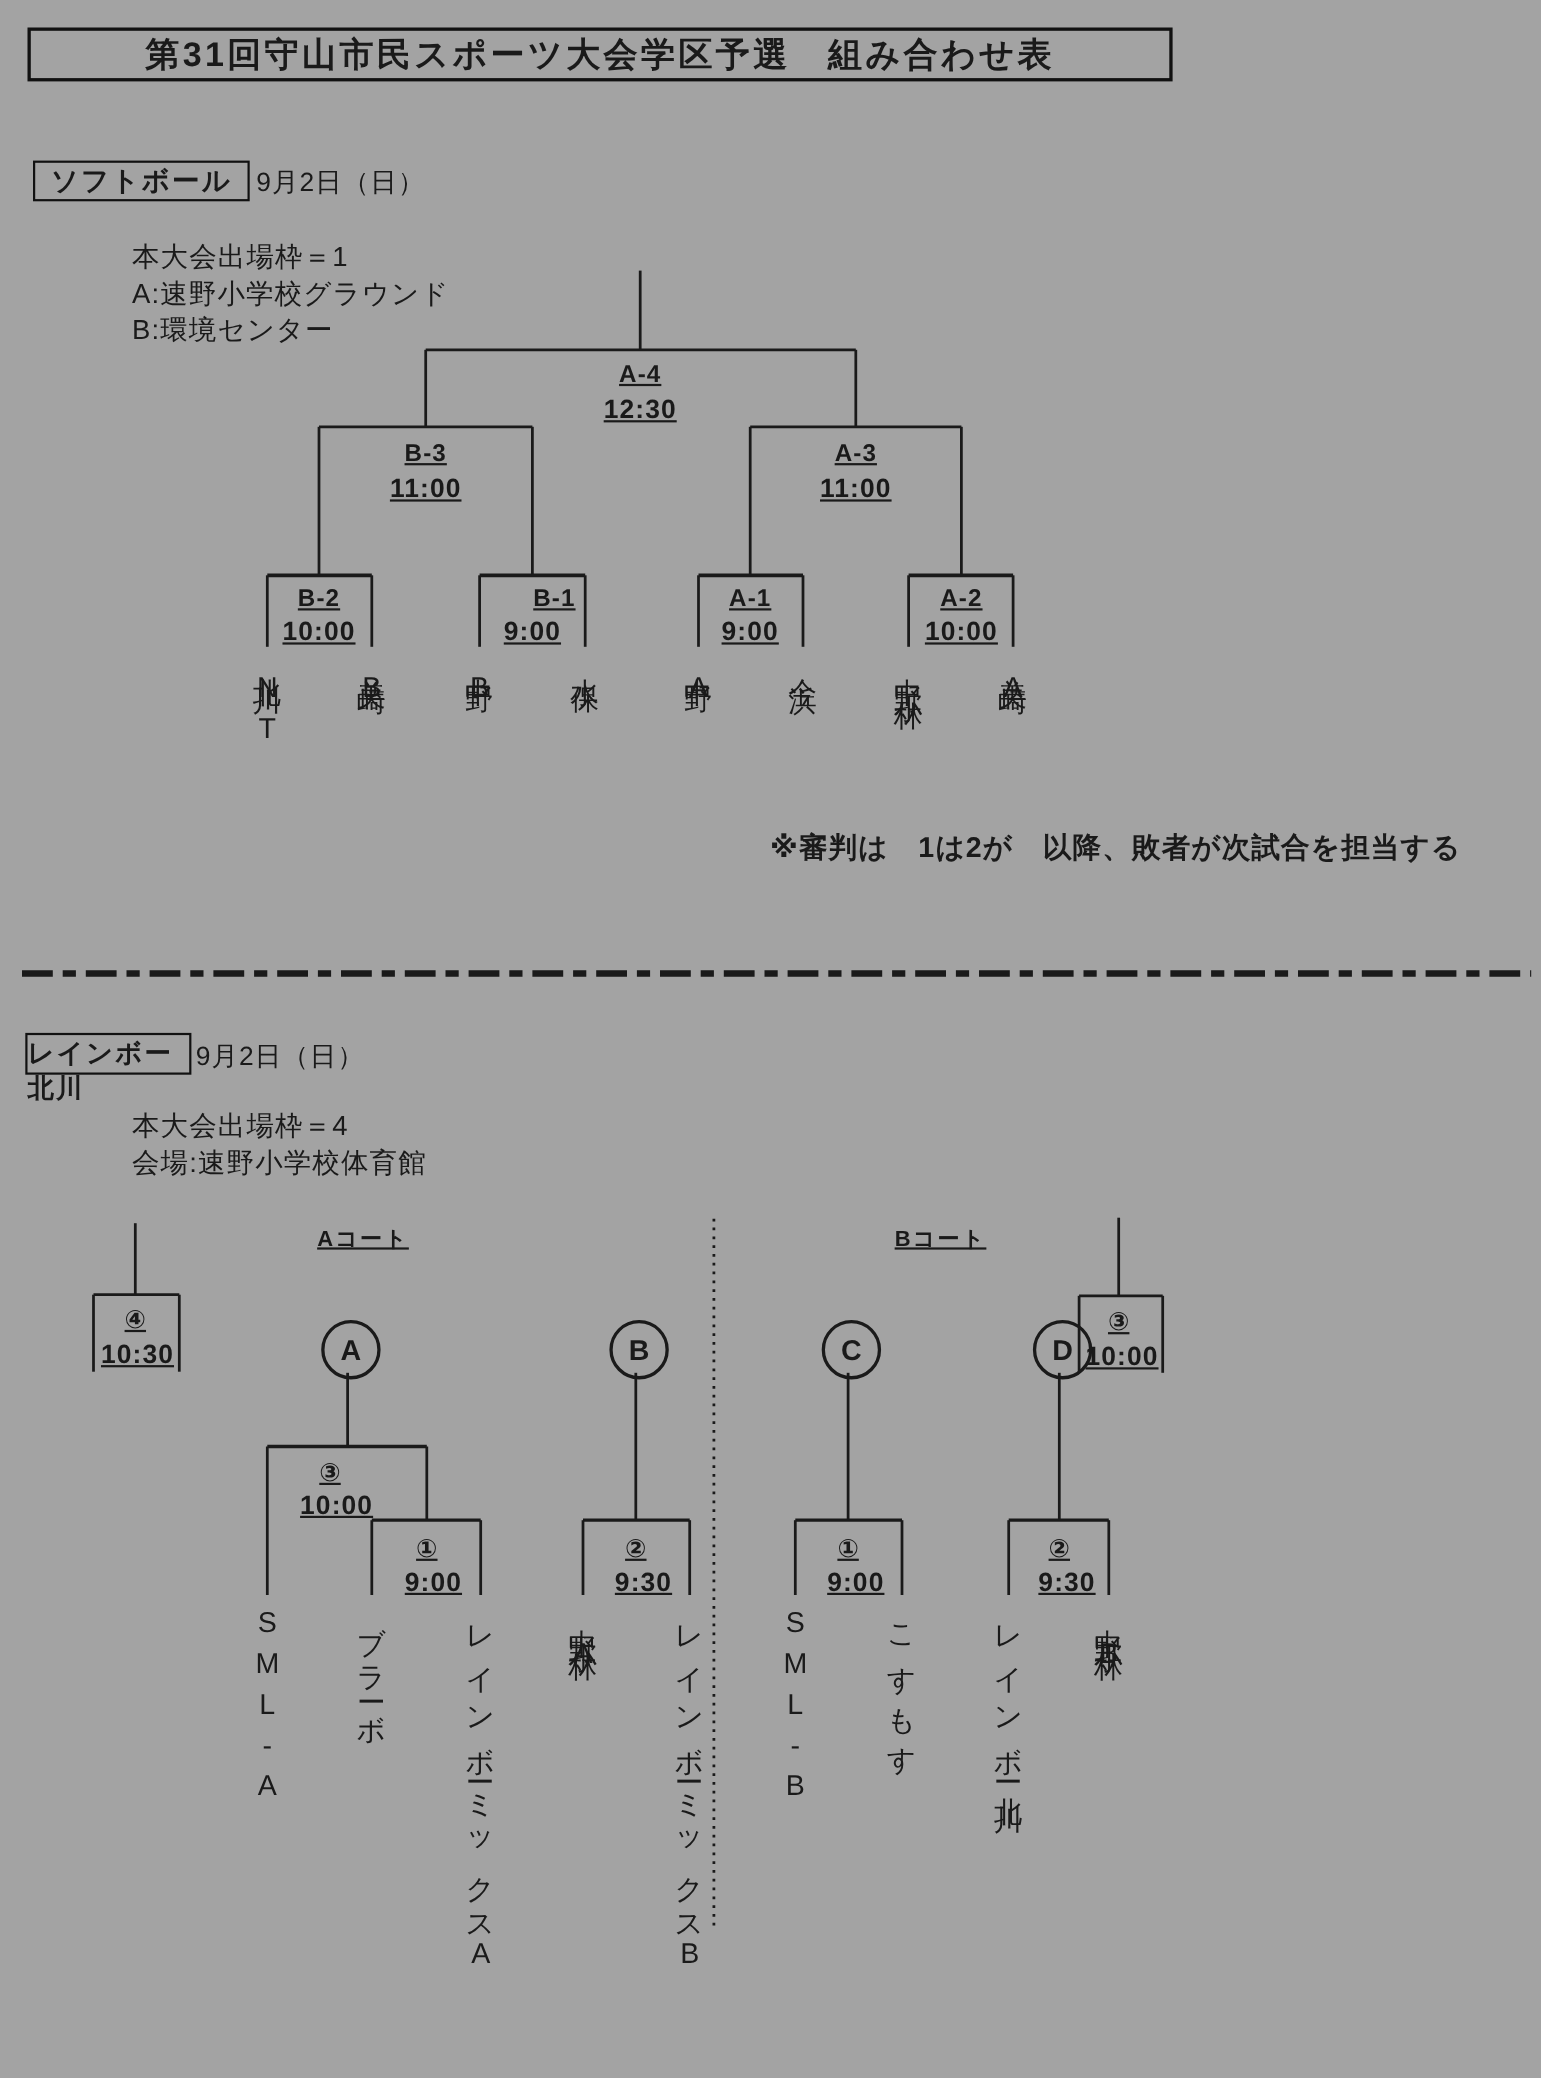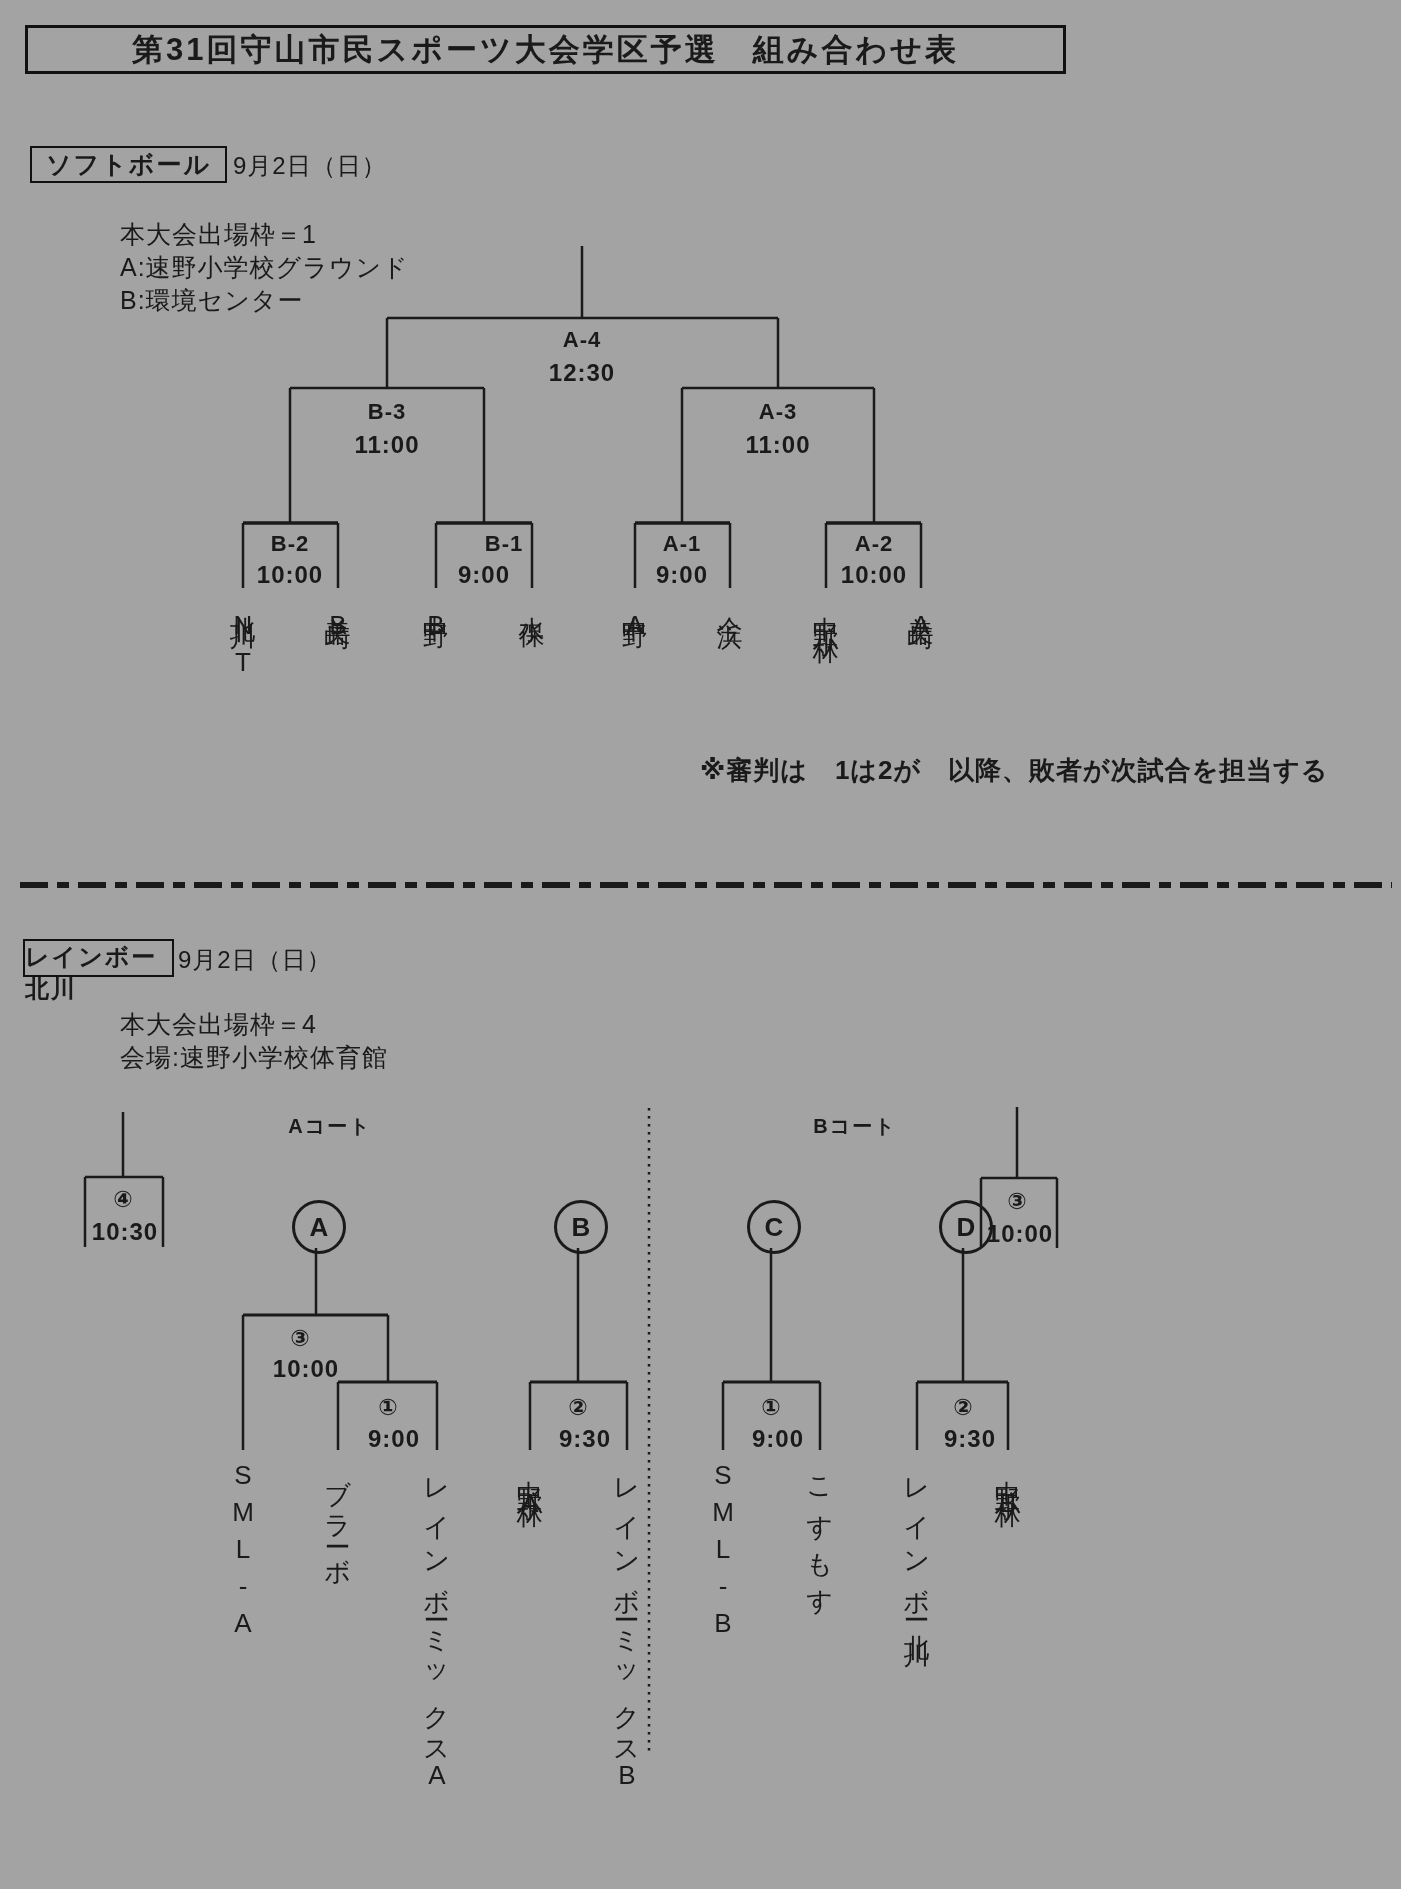--- a/index.html
+++ b/index.html
@@ -1,19 +1,19 @@
 <!DOCTYPE html>
 <html><head>
 <meta charset="utf-8">
 <style>
   html,body{margin:0;padding:0;background:#ffffff;}
   body{font-family:"Liberation Sans","DejaVu Sans",sans-serif;color:#1a1a1a;}
   #page{position:relative;width:1401px;height:1889px;background:#a3a3a3;overflow:hidden;}
   .abs{position:absolute;}
-  .c{transform:translateX(-50%);text-align:right;white-space:nowrap;}
+  .c{transform:translateX(-50%);text-align:right;white-space:nowrap;text-decoration:underline;}
   .nowrap{white-space:nowrap;}
   svg.lines{position:absolute;left:0;top:0;width:1401px;height:1889px;}
   line{stroke:#1a1a1a;}
   .titlebox{left:25px;top:25px;width:1035px;height:43px;border:3px solid #111;
             display:flex;align-items:center;justify-content:center;
             font-size:31px;font-weight:bold;letter-spacing:3px;}
   .secbox{border:2px solid #111;display:flex;justify-content:center;
           font-weight:bold;letter-spacing:2px;}
   .date{font-size:24px;letter-spacing:1px;}
   .info{font-size:25px;letter-spacing:1px;line-height:33px;margin-left:40px;}

